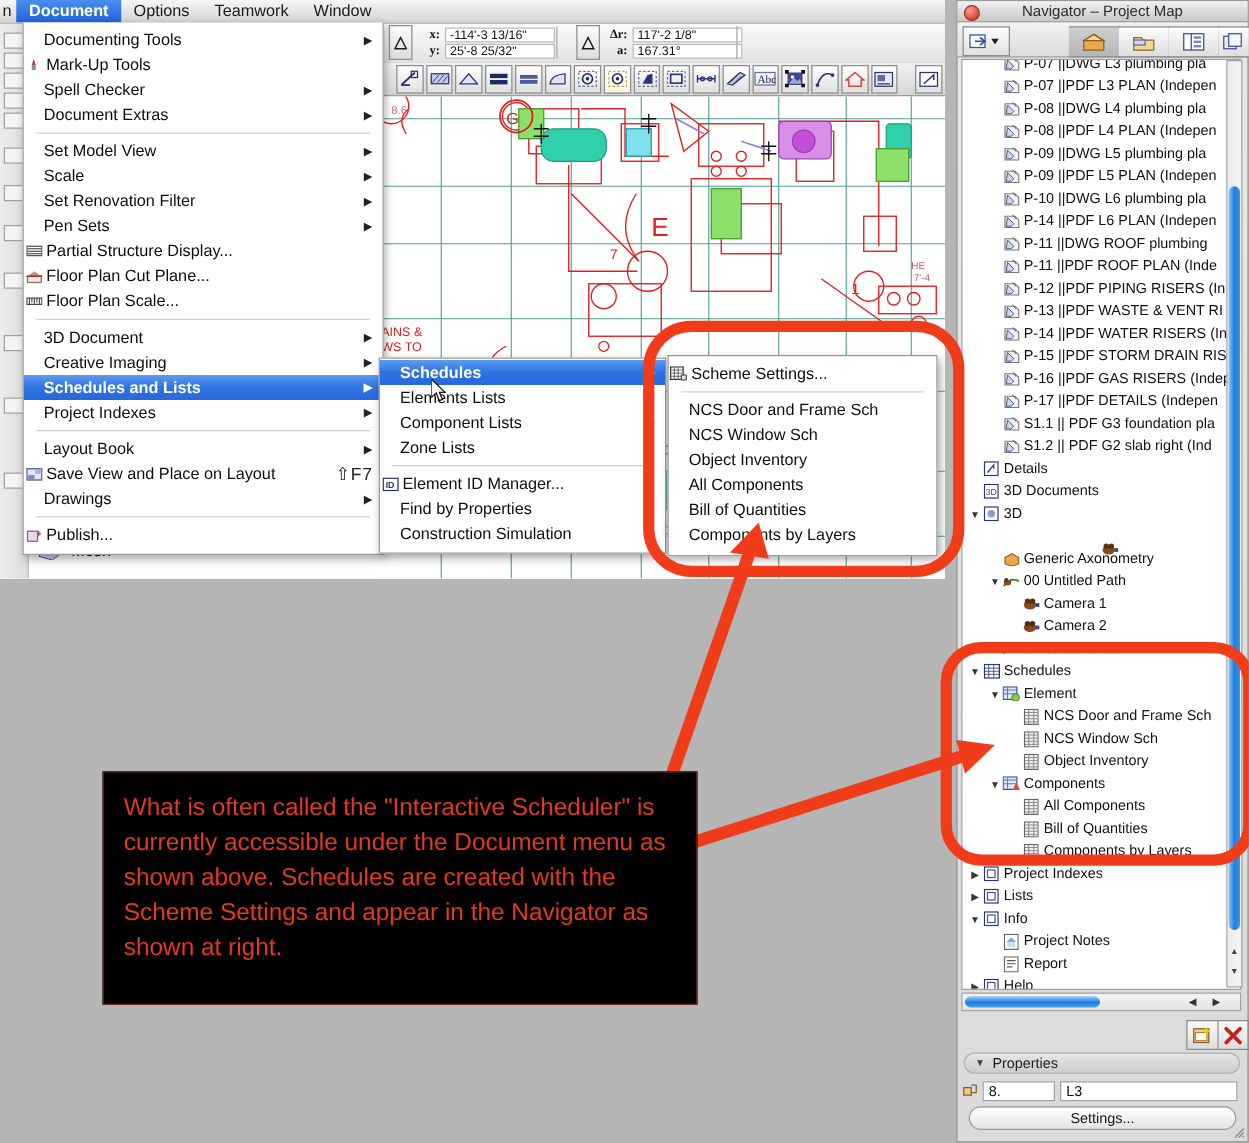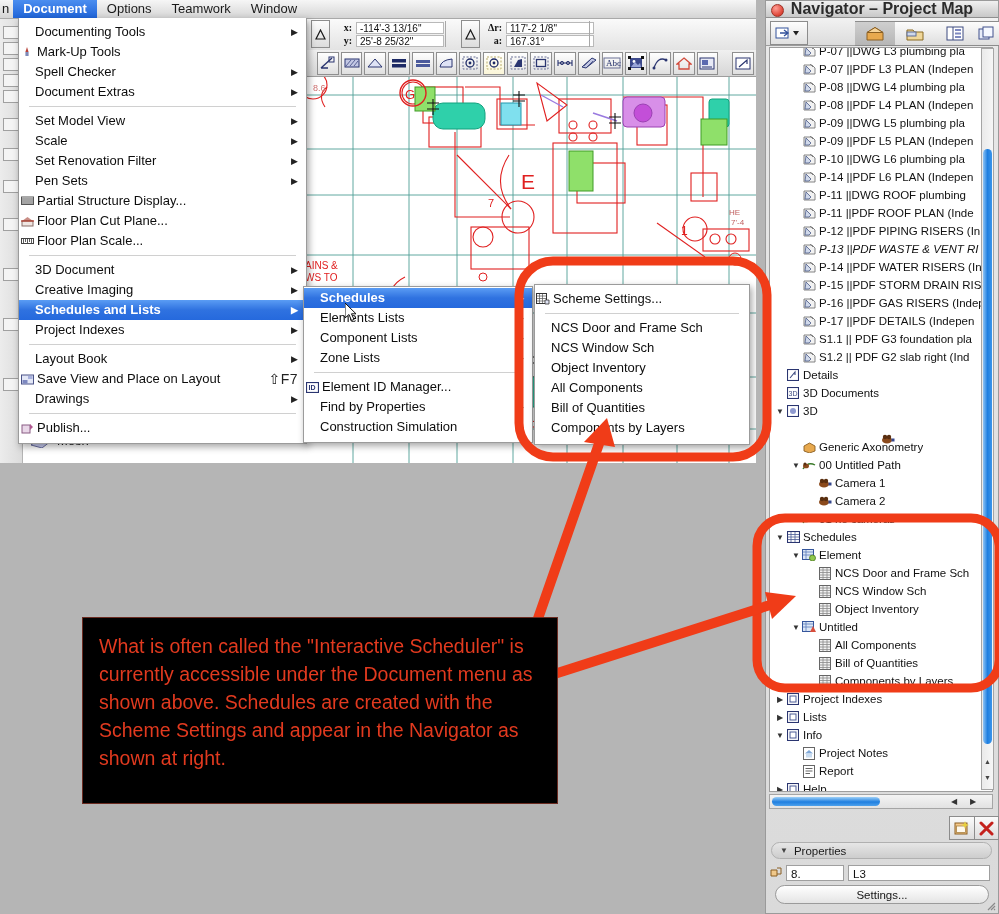--- a/index.html
+++ b/index.html
@@ -84,21 +84,21 @@
     padding:4px 0 6px 0;z-index:42;}
 
   .cursor-arrow{position:absolute;left:345px;top:303px;z-index:60;width:14px;height:20px;}
 
   
   #navigator{position:absolute;left:765px;top:0;width:234px;height:914px;
      background:linear-gradient(to bottom,#e8e8e8,#dadada);border:1px solid #9a9a9a;box-sizing:border-box;}
   #nav-titlebar{position:absolute;left:0;top:0;width:100%;height:17px;
      background:linear-gradient(to bottom,#f0f0f0,#c8c8c8);border-bottom:1px solid #8f8f8f;
      display:flex;align-items:center;justify-content:center;box-sizing:border-box;}
-  #nav-title{font-size:16px;font-weight:bold;color:#2b2b2b;}
+  #nav-title{font-size:12px;font-weight:normal;color:#2b2b2b;}
   #nav-close{position:absolute;left:5px;top:3px;width:11px;height:11px;border-radius:50%;
      background:radial-gradient(circle at 35% 30%,#ff9e95,#e04a3c 65%,#b6281c);border:1px solid #9e3226;}
   #nav-toolbar{position:absolute;left:0;top:17px;width:100%;height:28px;
      background:linear-gradient(to bottom,#f2f2f2,#dcdcdc);border-bottom:1px solid #9c9c9c;box-sizing:border-box;}
   #nav-popbtn{position:absolute;left:4px;top:3px;width:36px;height:22px;border:1px solid #8c8c8c;
      background:linear-gradient(to bottom,#fdfdfd,#e0e0e0);display:flex;align-items:center;justify-content:center;}
   .nav-tab{position:absolute;top:3px;width:40px;height:23px;border:1px solid #8c8c8c;border-left:none;
      background:linear-gradient(to bottom,#fcfcfc,#dedede);display:flex;align-items:center;justify-content:center;}
   .nav-tab.active{background:linear-gradient(to bottom,#cfcfcf,#b6b6b6);}
   .nav-tab:first-of-type{border-left:1px solid #8c8c8c;}
@@ -806,21 +806,21 @@
         <span class="tw"></span>
         <span class="tico">
           <svg width="13" height="12" viewBox="0 0 13 12">
             <polygon points="1,11 1,2 9,2 12,5 12,11" fill="#f2f2f2" stroke="#777" stroke-width="0.9"></polygon>
             <path d="M3 3 L8 8 L6 10 L2 10 Z" fill="#cfd8ea" stroke="#4a5a88" stroke-width="0.8"></path>
             <path d="M7 1 L10 4" stroke="#777" stroke-width="0.9"></path>
           </svg>
         </span>
         <span class="tlabel">P-12 ||PDF PIPING RISERS (In</span>
       </div>
-      <div class="tnode" style="padding-left: 20px; font-style: italic;">
+      <div class="tnode" style="padding-left: 20px;">
         <span class="tw"></span>
         <span class="tico">
           <svg width="13" height="12" viewBox="0 0 13 12">
             <polygon points="1,11 1,2 9,2 12,5 12,11" fill="#f2f2f2" stroke="#777" stroke-width="0.9"></polygon>
             <path d="M3 3 L8 8 L6 10 L2 10 Z" fill="#cfd8ea" stroke="#4a5a88" stroke-width="0.8"></path>
             <path d="M7 1 L10 4" stroke="#777" stroke-width="0.9"></path>
           </svg>
         </span>
         <span class="tlabel">P-13 ||PDF WASTE &amp; VENT RI</span>
       </div>
@@ -1040,21 +1040,21 @@
       </div>
       <div class="tnode" style="padding-left: 20px;">
         <span class="tw">▼</span>
         <span class="tico">
           <svg width="14" height="12" viewBox="0 0 14 12">
             <rect x="0.5" y="0.5" width="11" height="10" fill="#dbe6f5" stroke="#35569c" stroke-width="1"></rect>
             <path d="M1 3 L11 3 M1 6 L11 6 M4 1 L4 10" stroke="#5a7cbb" stroke-width="0.8"></path>
             <polygon points="8,11 11,5 14,11" fill="#d84e3c"></polygon>
           </svg>
         </span>
-        <span class="tlabel">Untitled</span>
+        <span class="tlabel">Components</span>
       </div>
       <div class="tnode" style="padding-left: 36px;">
         <span class="tw"></span>
         <span class="tico">
           <svg width="12" height="13" viewBox="0 0 12 13">
             <rect x="0.5" y="0.5" width="11" height="12" fill="#f1f1f1" stroke="#666" stroke-width="1"></rect>
             <path d="M1 3 L11 3 M1 5.5 L11 5.5 M1 8 L11 8 M1 10.5 L11 10.5 M4 1 L4 12 M8 1 L8 12" stroke="#8a8a8a" stroke-width="0.8"></path>
           </svg>
         </span>
         <span class="tlabel">All Components</span>

